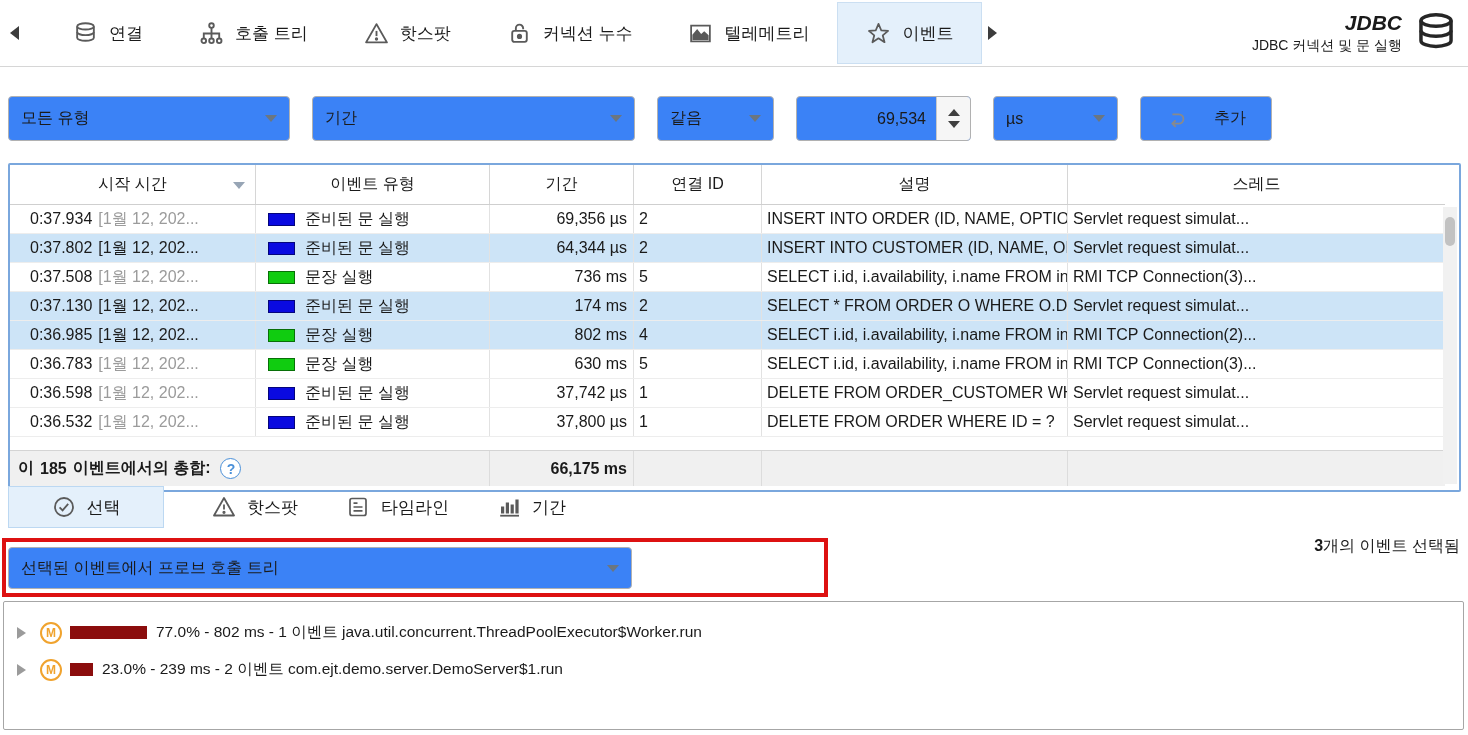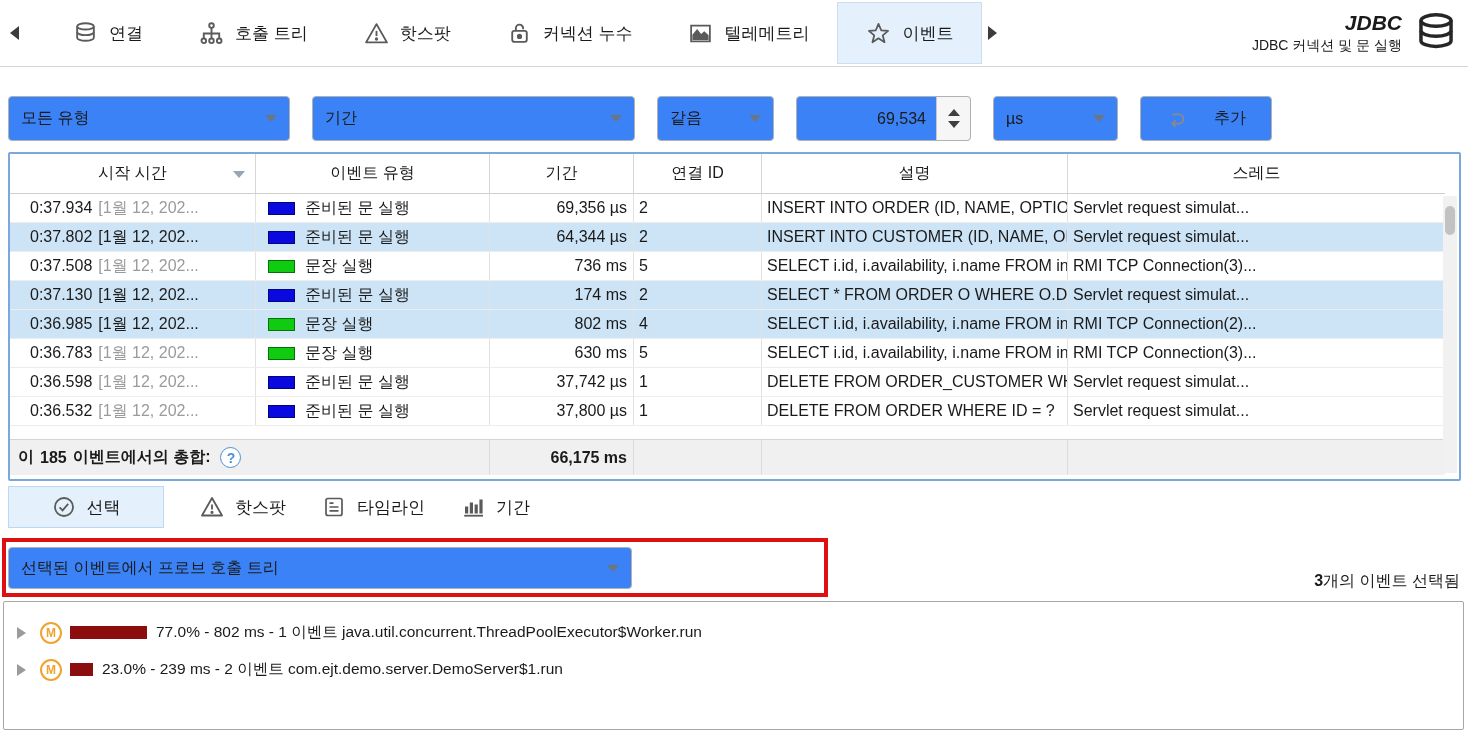--- a/index.html
+++ b/index.html
@@ -37,21 +37,21 @@
   .spinner { width:175px; padding:0; overflow:hidden; }
   .spin-val { flex:1; text-align:right; padding-right:10px; }
   .spin-btns { width:34px; align-self:stretch; border-left:1px solid #c9c9c9; background:#f6f6f6;
                display:flex; flex-direction:column; align-items:center; justify-content:center; gap:5px; }
   .tri-up { width:0;height:0;border-left:6px solid transparent;border-right:6px solid transparent;border-bottom:7px solid #3f3f3f; }
   .tri-dn { width:0;height:0;border-left:6px solid transparent;border-right:6px solid transparent;border-top:7px solid #3f3f3f; }
   .addbtn { width:132px; justify-content:center; gap:26px; }
   .addicon { color:#8a8a8a; }
 
   
-  .etable { position:absolute; left:8px; top:152px; width:1453px; height:329px;
+  .etable { position:absolute; left:8px; top:163px; width:1453px; height:329px;
             border:2px solid #7aa7dd; border-radius:2px; background:#fff;
             display:flex; flex-direction:column; padding-bottom:4px; }
   .thead, .trow, .totalrow { display:grid; grid-template-columns:246px 234px 144px 128px 306px minmax(0,1fr);
             width:calc(100% - 14px); }
   .thead { height:40px; border-bottom:1px solid #cfcfcf; flex:0 0 auto; }
   .hcell { display:flex; align-items:center; justify-content:center; position:relative;
            border-right:1px solid #d6d6d6; font-size:16px; cursor:pointer; overflow:hidden; white-space:nowrap; }
   .hcell:last-child { border-right:none; }
   .sort-ind { position:absolute; right:10px; top:17px; width:0; height:0;
               border-left:6px solid transparent; border-right:6px solid transparent; border-top:7px solid #97a5b5; }
@@ -73,30 +73,30 @@
   .tcell:last-child { border-right:none; }
   .t-label { grid-column:1 / 3; padding-left:8px; gap:6px; }
   .helpicon { width:21px; height:21px; border:1.5px solid #4a90d9; border-radius:50%; color:#4a90d9;
               display:flex; align-items:center; justify-content:center; font-size:14px; font-weight:700;
               margin-left:4px; cursor:pointer; background:#fff; }
   .t-dur { justify-content:flex-end; padding-right:6px; }
   .vscroll { position:absolute; top:42px; right:2px; bottom:6px; width:14px; background:#f1f1f1; }
   .vthumb { position:absolute; top:10px; left:2px; width:10px; height:29px; background:#c2c2c2; border-radius:5px; cursor:pointer; }
 
   
-  .dtabs { position:absolute; left:8px; top:486px; height:42px; display:flex; align-items:center; gap:36px; }
+  .dtabs { position:absolute; left:8px; top:486px; height:42px; display:flex; align-items:center; gap:48px; }
   .dtab { display:flex; align-items:center; gap:11px; font-size:17px; height:42px; cursor:pointer; }
   .dtab.selected { background:#e4f0fb; border:1px solid #bcd8f2; width:156px; justify-content:center; }
   .dicon { color:#5a5a5a; }
 
   
   .analysis { position:absolute; left:8px; top:547px; width:624px; height:42px; }
   .annotation { position:absolute; left:2px; top:538px; width:826px; height:59px;
                 border:4px solid #dd1111; pointer-events:none; z-index:5; }
-  .selstatus { position:absolute; right:8px; top:571px; font-size:16px;margin-left:40px; }
+  .selstatus { position:absolute; right:8px; top:536px; font-size:16px;margin-left:40px; }
   .selstatus b { font-weight:700; }
 
   
   .treepanel { position:absolute; left:3px; top:601px; width:1461px; height:129px;
                border:1px solid #a6a6a6; border-radius:2px; background:#fff; padding-top:12px; }
   .tree-row { display:flex; align-items:center; height:37px; padding-left:13px; cursor:pointer; }
   .caret { width:0; height:0; border-top:6px solid transparent; border-bottom:6px solid transparent;
            border-left:9px solid #9b9b9b; margin-right:14px; cursor:pointer; }
   .badge { width:22px; height:22px; border:2.5px solid #f0a32e; border-radius:50%; color:#f0a32e;
            font-weight:700; font-size:12px; display:flex; align-items:center; justify-content:center;

